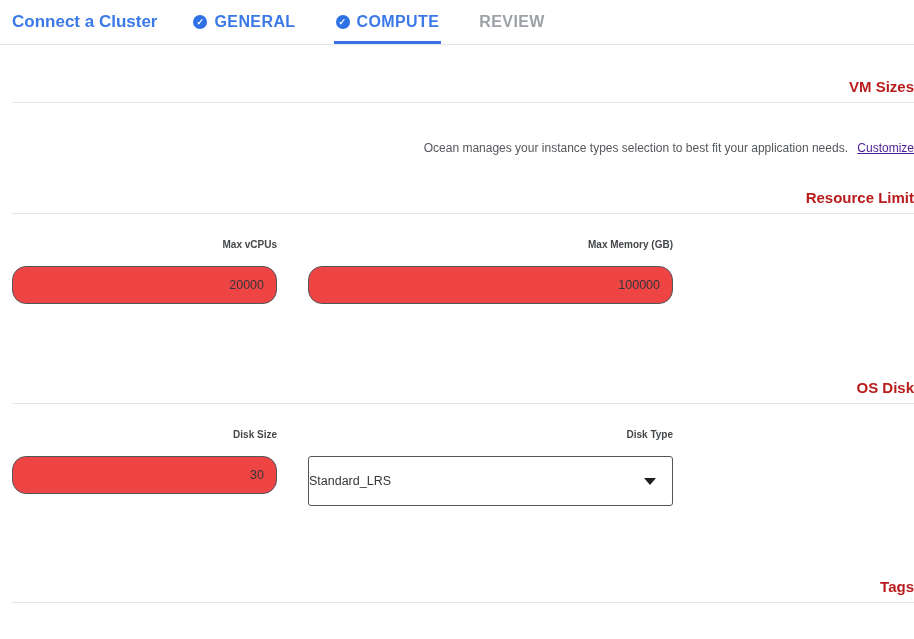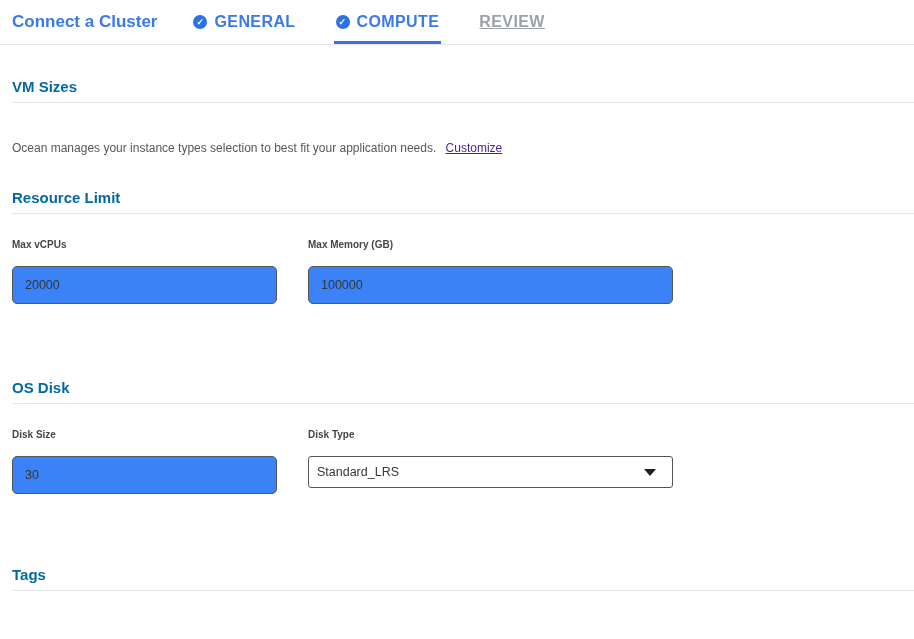--- a/index.html
+++ b/index.html
@@ -1,15 +1,15 @@
 <!DOCTYPE html>
 <html><head>
 <meta charset="utf-8">
 <style>
-  * { margin:0; padding:0; box-sizing:border-box; }
+  * { margin:0; padding:0; box-sizing:border-box;text-align:right; }
   html,body { background:#ffffff; }
   body {
     width:914px; height:639px; overflow:hidden;
     font-family:"Liberation Sans", sans-serif;
     color:#36393c;
   }
   .page { width:914px; height:639px; background:#fff; position:relative; }
 
   
   .wizard-header {
@@ -21,38 +21,38 @@
     font-size:17px; font-weight:700; color:#3b79e8;
     margin-right:36px; white-space:nowrap;
   }
   .tabs { display:flex; height:100%; }
   .tab {
     position:relative; display:flex; align-items:center; gap:7px;
     margin-right:40px; cursor:pointer;
     font-size:16px; font-weight:600; letter-spacing:.4px;
     color:#3b79e8;
   }
-  .tab.inactive { color:#9ba1a7;text-decoration:underline; }
+  .tab.inactive { color:#9ba1a7; }
   .tab.active::after {
     content:""; position:absolute; left:-2px; right:-2px; bottom:0;
     height:3px; background:#3b6fe8;
   }
   .check-icon {
     width:14px; height:14px; border-radius:50%;
     background:#2e71e5; color:#fff;
     display:inline-flex; align-items:center; justify-content:center;
     font-size:9px; font-weight:700; line-height:1;
   }
   .check-icon::before { content:"\2713"; }
 
   
   .section-heading {
     margin-left:12px; padding-bottom:7px;
     border-bottom:1px solid #e4e7e9;
-    font-size:15px; font-weight:700; color:#0369a1; line-height:16px;
+    font-size:15px; font-weight:700; color:#b91c1c; line-height:16px;
   }
   .h-vm   { margin-top:34px; }
   .h-res  { margin-top:35px; }
   .h-disk { margin-top:76px; }
   .h-tags { margin-top:73px; }
 
   .vm-desc {
     margin:38px 0 0 12px; font-size:12px; color:#54575b; line-height:14px;
   }
   .vm-desc a, .link {
@@ -62,30 +62,30 @@
   .labels-row, .fields-row { display:flex; margin-left:12px; }
   .labels-row { margin-top:24px; }
   .fields-row { margin-top:14px; }
   .col-1 { width:265px; margin-right:31px; }
   .col-2 { width:365px; }
   .field-label {
     font-size:10px; font-weight:600; color:#44474a; line-height:14px;
   }
   .text-input {
     width:100%; height:38px;
-    border:1px solid #54575a; border-radius:5px; background:#3b82f6;
+    border:1px solid #54575a; border-radius:14px; background:#ef4444;
     font-family:"Liberation Sans", sans-serif;
     font-size:12.5px; color:#33363a; padding:0 12px;
     outline:none;
   }
   .dropdown {
-    width:100%; height:32px;
+    width:100%; height:50px;
     border:1px solid #54575a; border-radius:3px; background:#fff;
     display:flex; align-items:center; justify-content:space-between;
-    padding:0 16px 0 8px; cursor:pointer;
+    padding:0 16px 0 0; cursor:pointer;
     font-size:12.5px; color:#33363a;
   }
   .caret-down {
     width:0; height:0;
     border-left:6px solid transparent; border-right:6px solid transparent;
     border-top:7px solid #1d1f20;
   }
 
   
   .tags-header-row {

